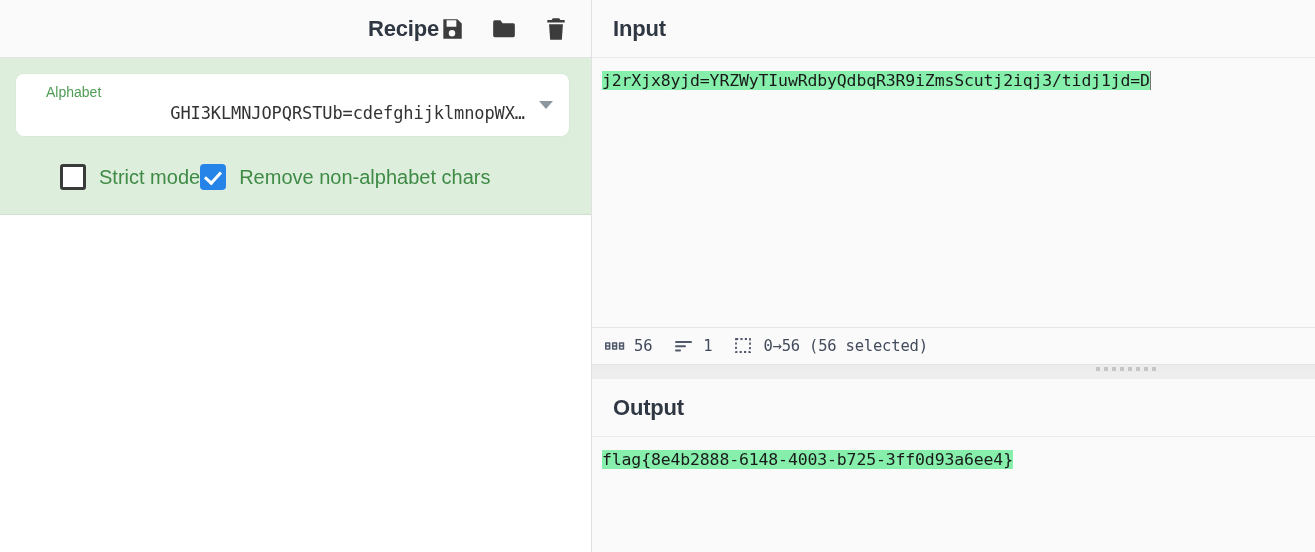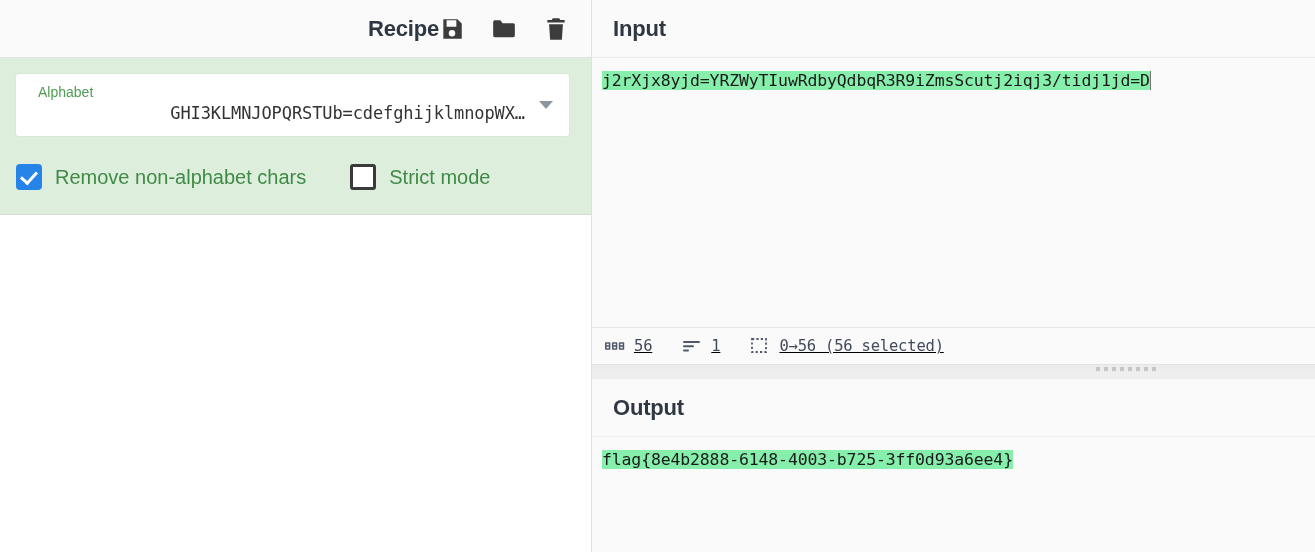--- a/index.html
+++ b/index.html
@@ -97,22 +97,22 @@
     color: #b0bcb0;
     cursor: pointer;
   }
   .op-icon svg { display:block; width:100%; height:100%; }
 
   
   .arg-field {
     position: relative;
     margin: 16px 22px 0 16px;
     background: #ffffff;
-    border-radius: 3px;
-    padding: 9px 44px 10px 22px;
+    border-radius: 8px;
+    padding: 9px 44px 10px 30px;
     min-height: 62px;
     box-shadow: 0 0 0 1px rgba(0,0,0,0.02);
   }
   .arg-label {
     font-size: 14px;
     color: #4f9c55;
     line-height: 18px;
     margin-bottom: 1px;
   }
   .arg-value {
@@ -236,22 +236,21 @@
 
   
   .status-bar {
     height: 37px;
     flex: 0 0 auto;
     background: #fafafa;
     border-top: 1px solid #e6e6e6;
     display: flex;
     align-items: center;
     padding-left: 13px;
-    gap: 8px;
-    text-decoration: underline;
+    gap: 0;
   }
   .status-item {
     display: flex;
     align-items: center;
     margin-right: 22px;
   }
   .status-icon {
     width: 20px; height: 18px;
     color: #50596b;
     margin-right: 9px;
@@ -313,27 +312,27 @@
 
     <div class="operation">
 
       <div class="arg-field">
         <div class="arg-label">Alphabet</div>
         <div class="arg-value">GHI3KLMNJOPQRSTUb=cdefghijklmnopWX…</div>
         <span class="arg-caret"></span>
       </div>
 
       <div class="checkbox-row">
+        <div class="cb-group second">
+          <span class="cb-box unchecked"></span>
+          <span class="cb-label">Strict mode</span>
+        </div>
         <div class="cb-group">
           <span class="cb-box checked"></span>
           <span class="cb-label">Remove non-alphabet chars</span>
-        </div>
-        <div class="cb-group second">
-          <span class="cb-box unchecked"></span>
-          <span class="cb-label">Strict mode</span>
         </div>
       </div>
     </div>
 
     <div style="flex:1 1 auto; background:#ffffff;"></div>
   </div>
 
   <div class="io-column">
 
     <div class="panel input-panel">

